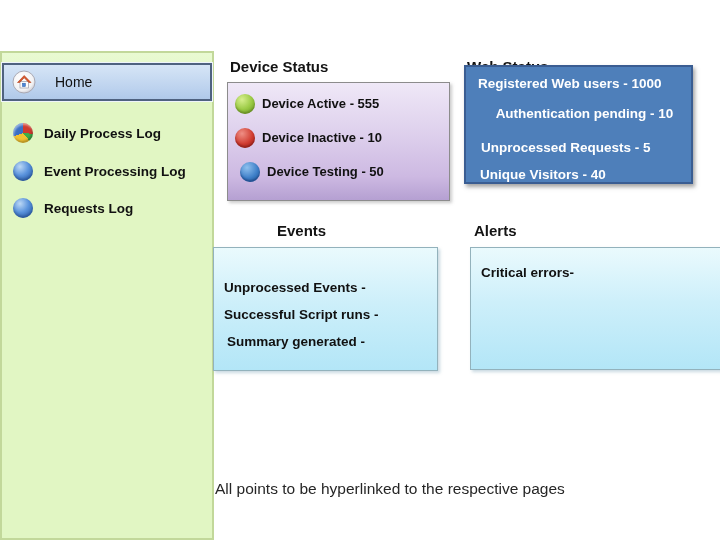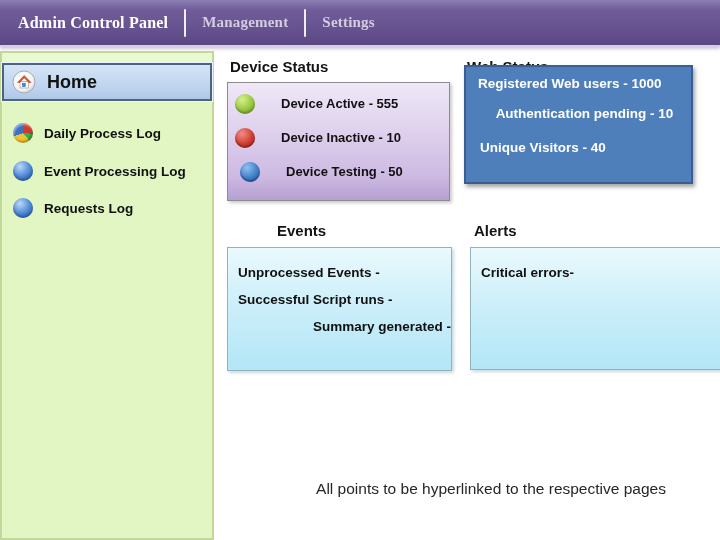--- a/index.html
+++ b/index.html
@@ -34,21 +34,21 @@
     position:absolute;left:0;top:51px;width:214px;height:489px;
     background:linear-gradient(180deg,#e9fad2 0%,#e1f6c3 8%,#e1f6c3 100%);
     border:2px solid #c2d89a;
   }
   .home-item{
     position:absolute;left:0;top:10px;width:210px;height:38px;
     background:linear-gradient(180deg,#d6e5f6 0%,#bcd2ee 70%,#b0c9e9 100%);
     border:2px solid #4f6280;outline:1px solid #eef4fb;
     display:flex;align-items:center;gap:11px;padding-left:8px;cursor:pointer;
   }
-  .home-label{font-weight:bold;font-size:18px;color:#111;}
+  .home-label{font-weight:normal;font-size:14px;color:#111;margin-left:8px;}
   .home-icon{width:24px;height:24px;display:block;}
   .nav-row{
     position:absolute;left:11px;display:flex;align-items:center;gap:11px;
     height:24px;cursor:pointer;
   }
   .nav-row .nav-label{font-weight:bold;font-size:13.5px;color:#111;}
   .row-daily{top:68px;}
   .row-event{top:106px;}
   .row-requests{top:143px;}
   .sphere{
@@ -73,21 +73,21 @@
 
   
   .panel{position:absolute;}
   .panel-device{
     left:227px;top:82px;width:223px;height:119px;
     background:linear-gradient(180deg,#efe8f7 0%,#ddcfec 45%,#cdb9e2 80%,#b5a0d2 100%);
     border:1px solid #8c8c8c;
     box-shadow:2px 2px 3px rgba(110,110,110,.35);
     padding:9px 0 0 7px;
   }
-  .status-row{display:flex;align-items:center;gap:26px;height:23px;margin-bottom:11px;}
+  .status-row{display:flex;align-items:center;gap:7px;height:23px;margin-bottom:11px;}
   .status-row.indent{padding-left:5px;}
   .status-label{font-weight:bold;font-size:13px;color:#111;}
   .dot{width:20px;height:20px;border-radius:50%;}
   .dot-green{background:radial-gradient(circle at 35% 28%,#d7ef8e 0%,#9ccb46 50%,#6f9e28 90%);box-shadow:inset 0 -2px 2px rgba(80,110,20,.5);}
   .dot-red{background:radial-gradient(circle at 35% 28%,#ef8f85 0%,#d03c30 55%,#9c221c 95%);box-shadow:inset 0 -2px 2px rgba(110,20,15,.5);}
   .dot-blue{background:radial-gradient(circle at 35% 28%,#8fc0ee 0%,#3e7fc8 55%,#275b9c 95%);box-shadow:inset 0 -2px 2px rgba(15,50,110,.5);}
 
   .panel-web{
     left:464px;top:65px;width:229px;height:119px;
     background:#4e7fba;
@@ -99,43 +99,36 @@
   .web-row.r1{margin-bottom:13px;}
   .web-row.r2{margin-bottom:17px;text-align:center;}
   .web-row.r3{margin-bottom:10px;padding-left:3px;}
   .web-row.r4{padding-left:2px;}
 
   .panel-cyan{
     background:linear-gradient(180deg,#eafafd 0%,#cdeffa 45%,#b3e6f7 100%);
     border:1px solid #93b2bc;
     box-shadow:2px 2px 3px rgba(120,160,180,.4);
   }
-  .panel-events{left:227px;top:247px;width:225px;height:124px;padding:17px 0 0 10px;}
+  .panel-events{left:213px;top:247px;width:225px;height:124px;padding:32px 0 0 10px;}
   .panel-alerts{left:470px;top:247px;width:259px;height:123px;padding:17px 16px 0 10px;}
   .cyan-row{font-weight:bold;font-size:13.5px;color:#111;height:17px;margin-bottom:10px;}
-  .cyan-row.alt{padding-left:3px;text-align:right;}
+  .cyan-row.alt{padding-left:3px;}
 
   
   .footer-note{
     position:absolute;left:215px;top:480px;width:505px;
-    text-align:center;font-size:15.5px;color:#262626;padding-left:47px;
+    text-align:left;font-size:15.5px;color:#262626;
   }
 </style>
 </head>
 <body>
 
 <div id="screen">
 
-  <div class="topbar">
-    <div class="topbar-title">Admin Control Panel</div>
-    <div class="menu-divider"></div>
-    <div class="menu-item">Management</div>
-    <div class="menu-divider"></div>
-    <div class="menu-item">Settings</div>
-  </div>
 
   <div class="sidebar">
     <div class="home-item">
       <svg class="home-icon" viewBox="0 0 24 24">
         <defs>
           <radialGradient id="circ" cx="40%" cy="35%" r="70%">
             <stop offset="0%" stop-color="#ffffff"></stop>
             <stop offset="75%" stop-color="#f2f2f4"></stop>
             <stop offset="100%" stop-color="#c9c9d2"></stop>
           </radialGradient>
@@ -179,20 +172,21 @@
     </div>
     <div class="status-row indent">
       <span class="dot dot-blue"></span>
       <span class="status-label">Device Testing - 50</span>
     </div>
   </div>
 
   <div class="panel panel-web">
     <div class="web-row r1">Registered Web users - 1000</div>
     <div class="web-row r2">Authentication  pending - 10</div>
+    <div class="web-row r3">Unprocessed Requests - 5</div>
     <div class="web-row r4">Unique Visitors  - 40</div>
   </div>
 
   <div class="panel panel-cyan panel-events">
     <div class="cyan-row">Unprocessed Events -</div>
     <div class="cyan-row">Successful Script runs  -</div>
     <div class="cyan-row alt">Summary generated -</div>
   </div>
 
   <div class="panel panel-cyan panel-alerts">

